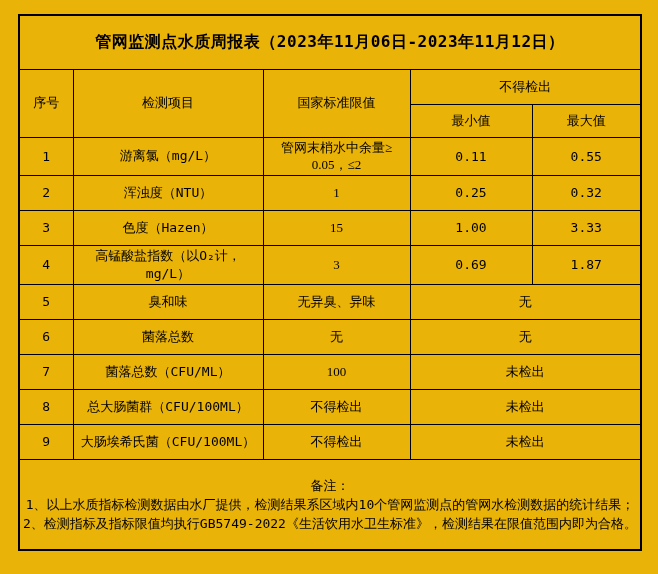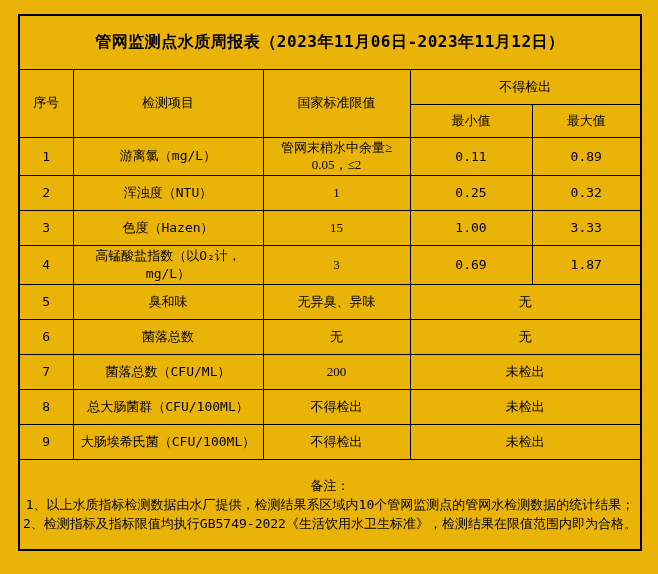--- a/index.html
+++ b/index.html
@@ -82,21 +82,21 @@
       <td>最小值</td>
       <td>最大值</td>
     </tr>
 
     <tr class="r-data">
       <td>1</td>
       <td>游离氯（mg/L）</td>
       <td class="std">管网末梢水中余量≥
 0.05，≤2</td>
       <td>0.11</td>
-      <td>0.89</td>
+      <td>0.55</td>
     </tr>
     <tr class="r-data">
       <td>2</td>
       <td>浑浊度（NTU）</td>
       <td class="std">1</td>
       <td>0.25</td>
       <td>0.32</td>
     </tr>
     <tr class="r-data">
       <td>3</td>
@@ -121,21 +121,21 @@
     </tr>
     <tr class="r-data">
       <td>6</td>
       <td>菌落总数</td>
       <td class="std">无</td>
       <td colspan="2">无</td>
     </tr>
     <tr class="r-data">
       <td>7</td>
       <td>菌落总数（CFU/ML）</td>
-      <td class="std">200</td>
+      <td class="std">100</td>
       <td colspan="2">未检出</td>
     </tr>
     <tr class="r-data">
       <td>8</td>
       <td>总大肠菌群（CFU/100ML）</td>
       <td class="std">不得检出</td>
       <td colspan="2">未检出</td>
     </tr>
     <tr class="r-data">
       <td>9</td>

